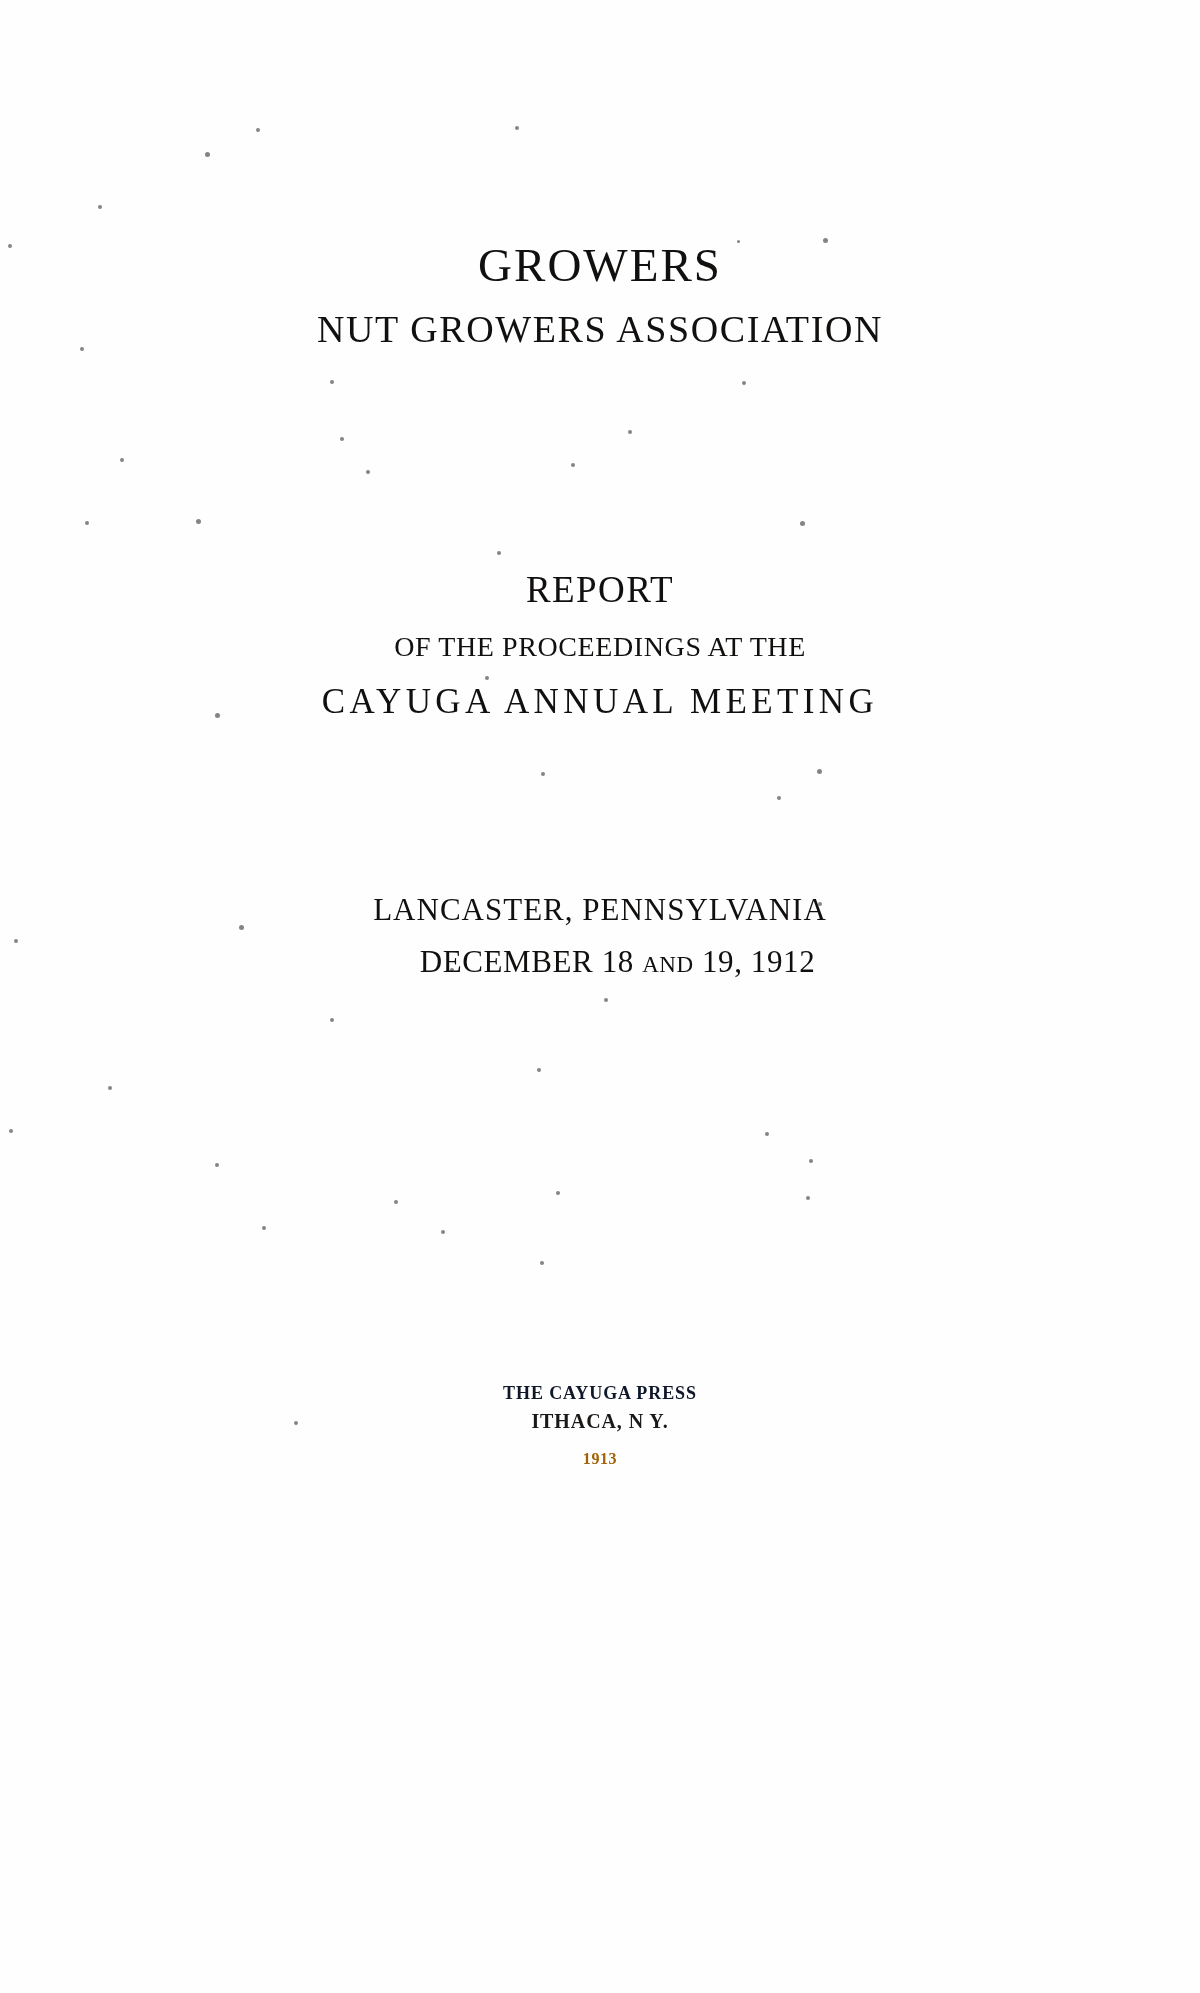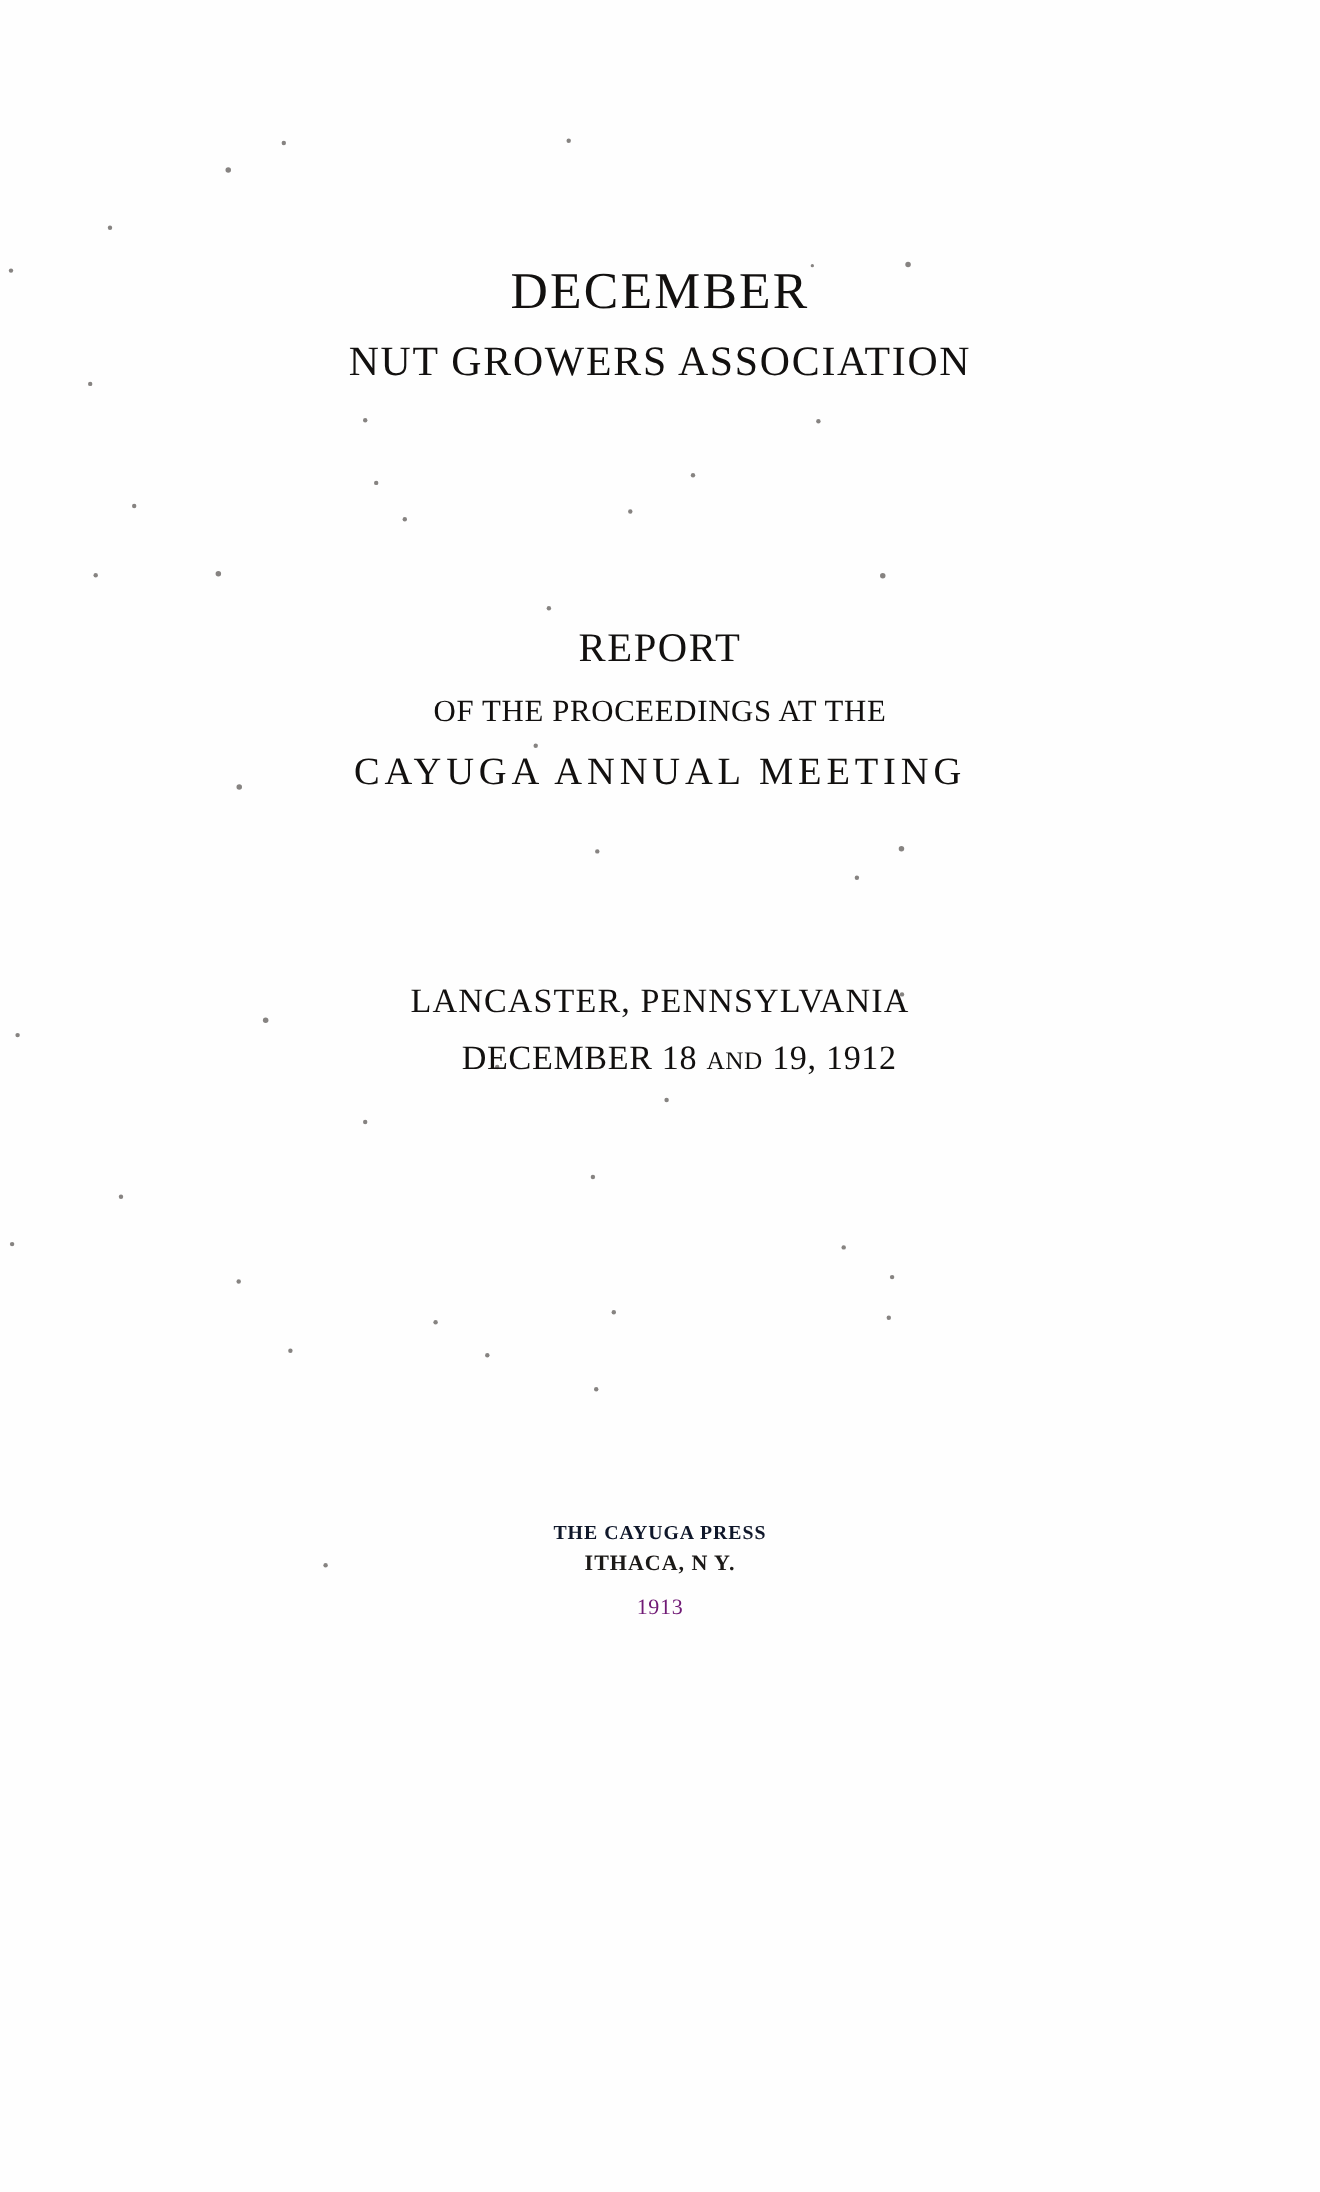--- a/index.html
+++ b/index.html
@@ -102,25 +102,25 @@
     color: #0f172a;
   }
   .imprint-city {
     font-size: 20px;
     font-weight: bold;
     letter-spacing: 0.9px;
     margin-top: 6px;
     color: #1b1917;
   }
   .imprint-year {
-    font-size: 20px;
-    font-weight: normal;
+    font-size: 16px;
+    font-weight: bold;
     letter-spacing: 0.6px;
     margin-top: 17px;
-    color: #701a75;
+    color: #a16207;
   }
 </style>
 </head>
 <body>
 
 <div class="page">
 
   <div class="speckles">
     <i style="left:256px;top:128px;width:4px;height:4px;"></i>
     <i style="left:515px;top:126px;width:4px;height:4px;"></i>
@@ -163,21 +163,21 @@
     <i style="left:556px;top:1191px;width:4px;height:4px;"></i>
     <i style="left:262px;top:1226px;width:4px;height:4px;"></i>
     <i style="left:441px;top:1230px;width:4px;height:4px;"></i>
     <i style="left:540px;top:1261px;width:4px;height:4px;"></i>
     <i style="left:294px;top:1421px;width:4px;height:4px;"></i>
   </div>
 
   <div class="content">
 
     <div class="title-block">
-      <div class="title-line-1">DECEMBER</div>
+      <div class="title-line-1">GROWERS</div>
       <div class="title-line-2">NUT GROWERS ASSOCIATION</div>
     </div>
 
     <div class="report-block">
       <div class="report-word">REPORT</div>
       <div class="report-sub">OF THE PROCEEDINGS AT THE</div>
       <div class="report-meeting">CAYUGA ANNUAL MEETING</div>
     </div>
 
     <div class="place-block">

